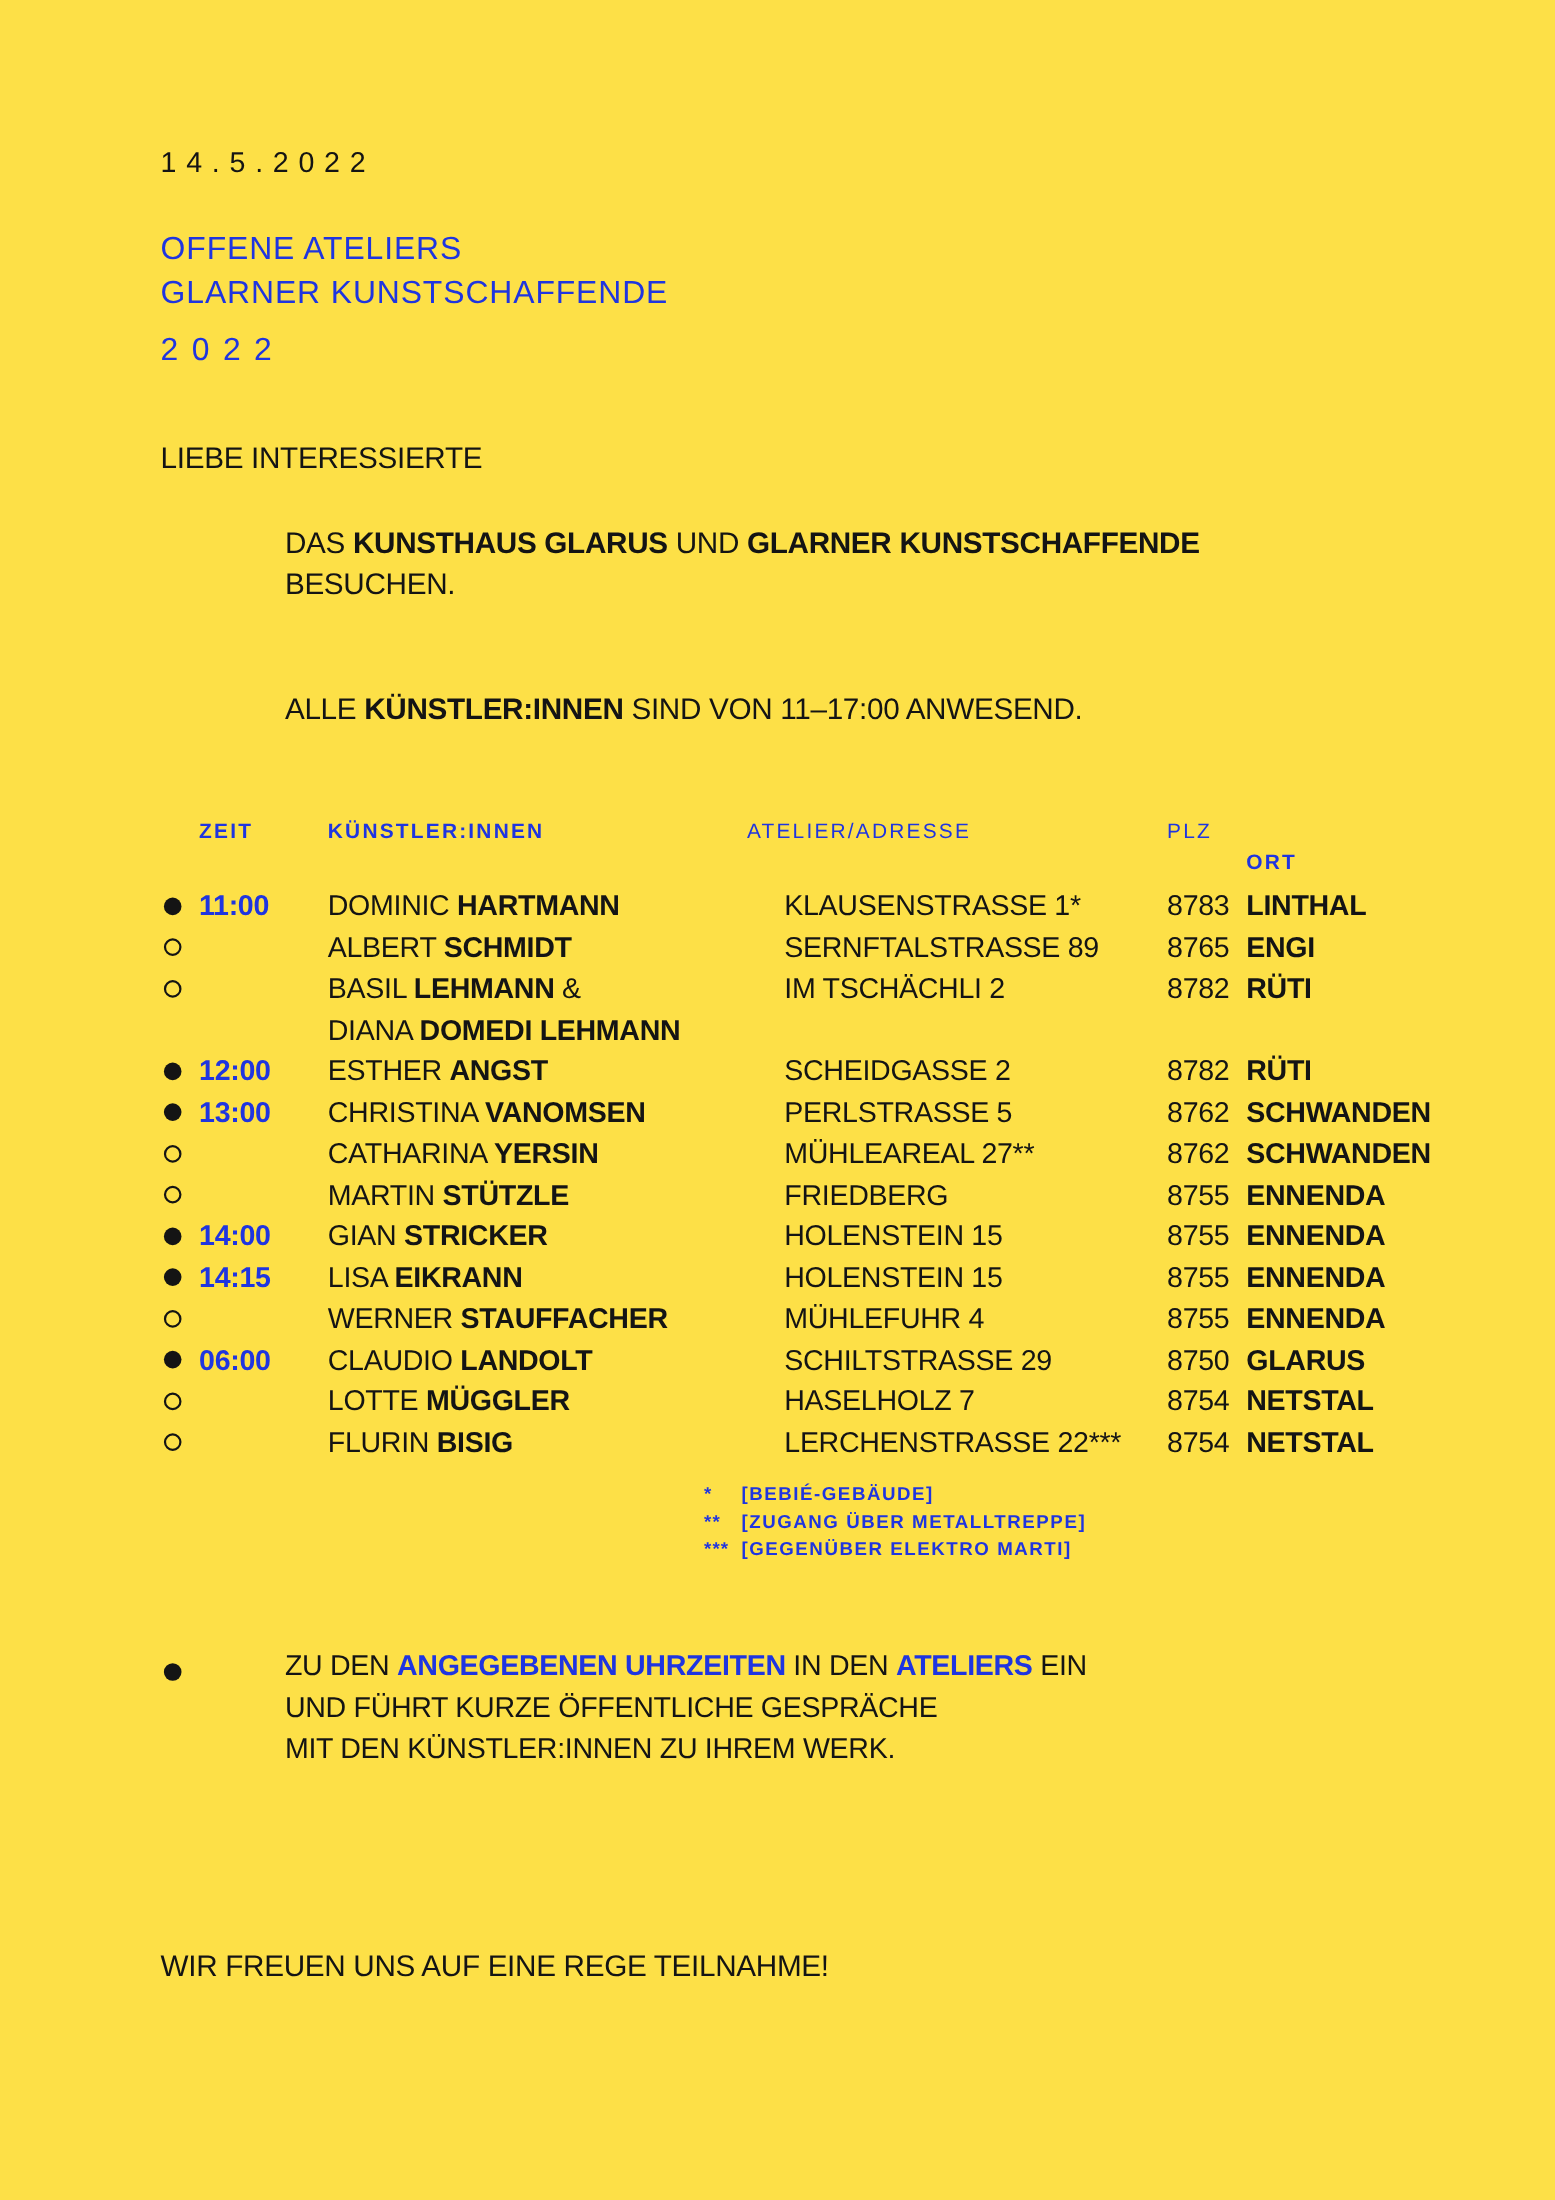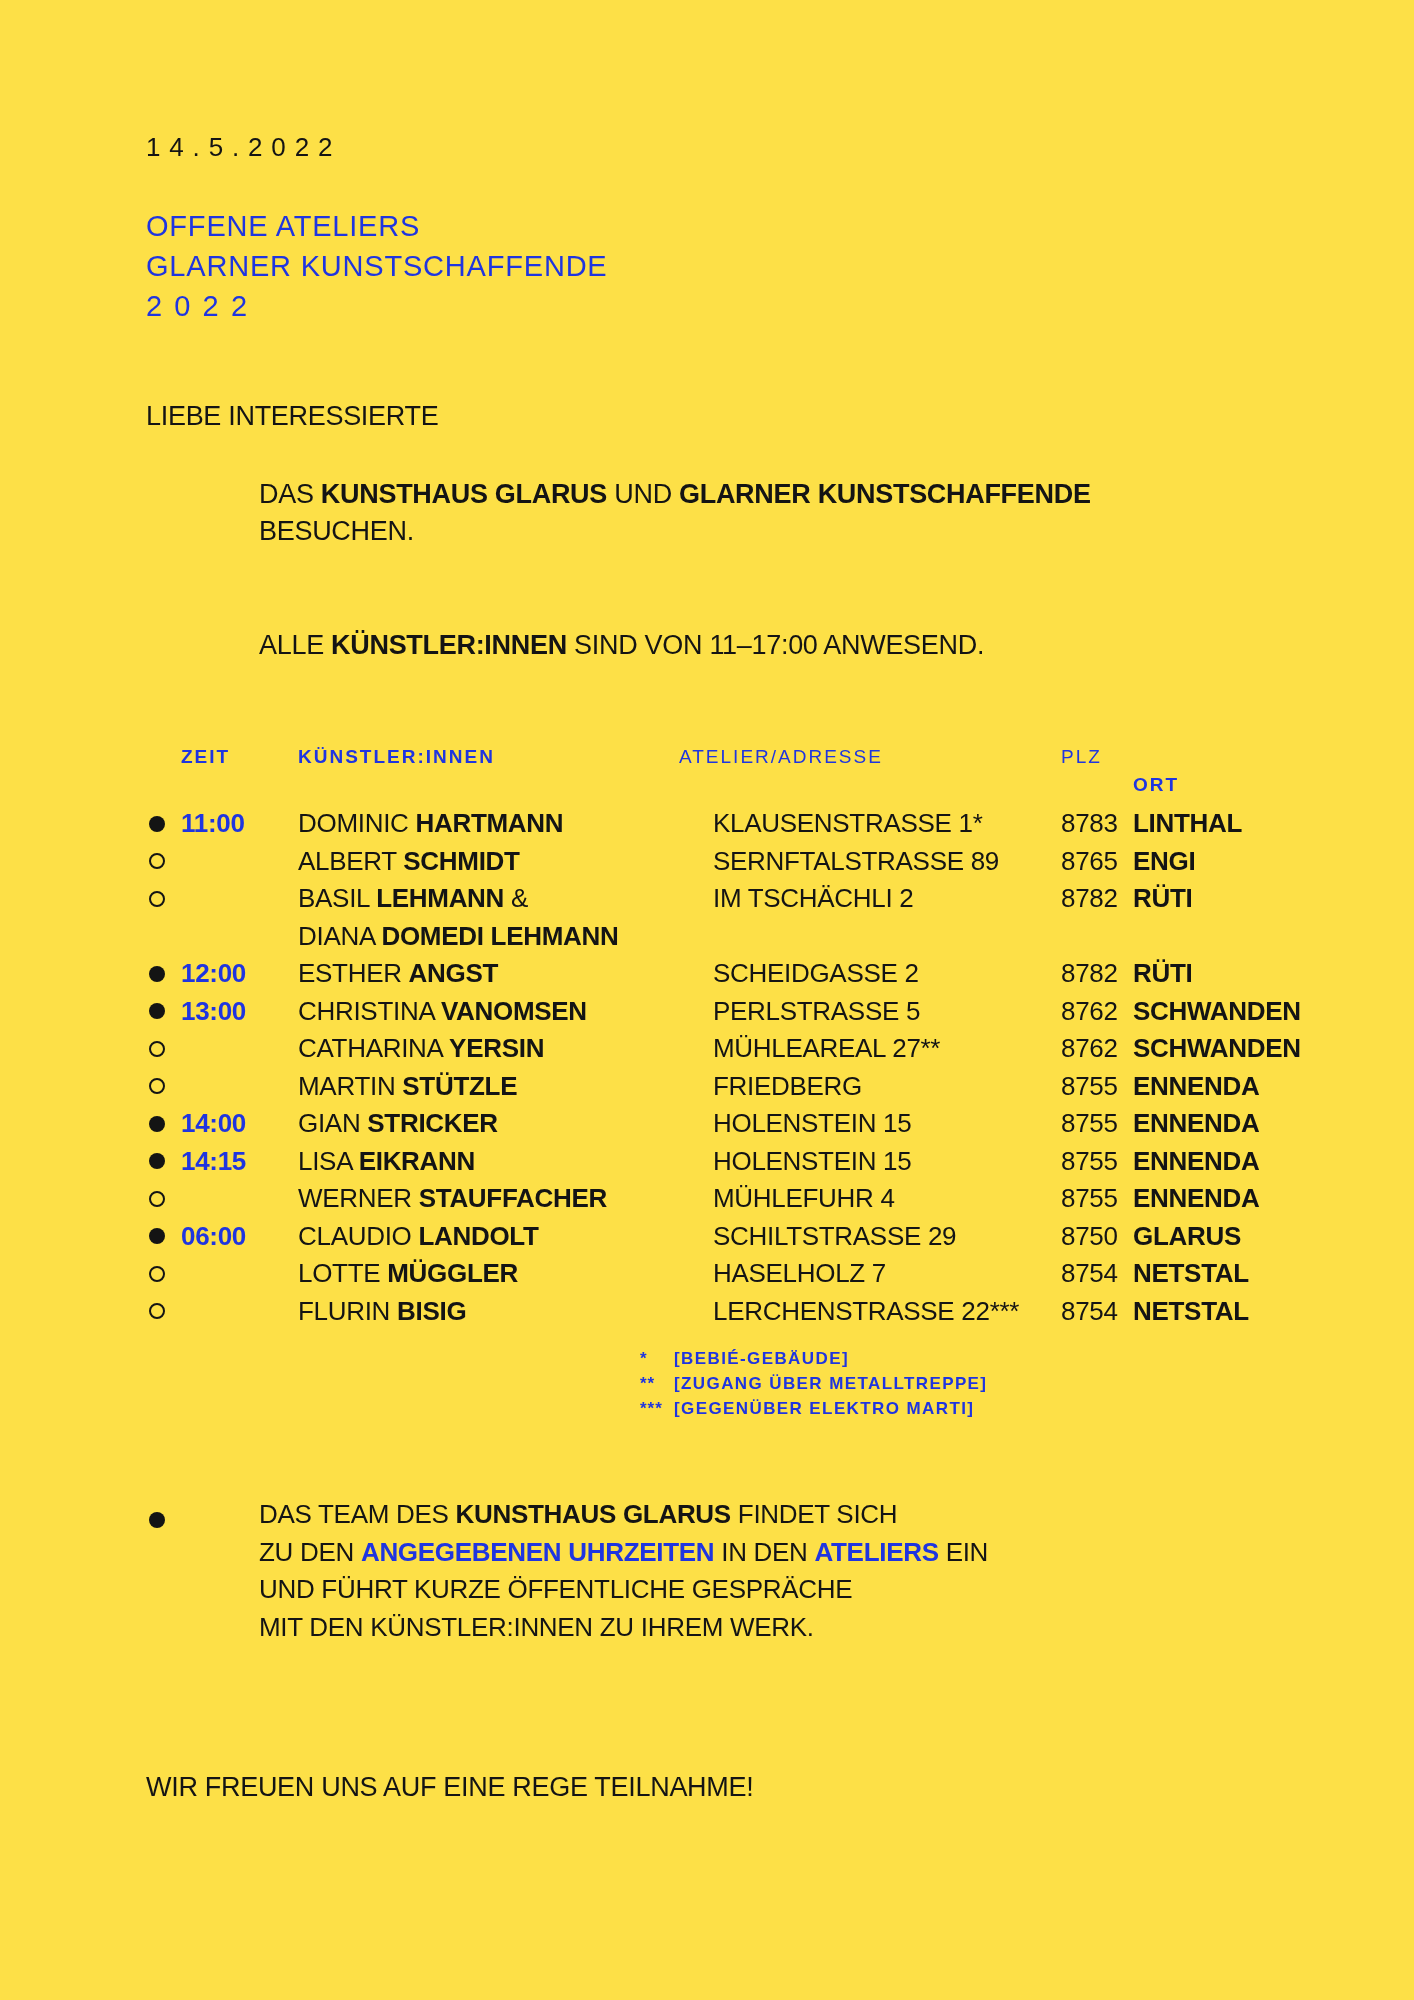--- a/index.html
+++ b/index.html
@@ -17,21 +17,21 @@
   .seg-bb{font-weight:bold;color:#1f35e0;}
   .date{
     left:146px;top:132px;
     font-size:26px;letter-spacing:0.34em;color:#141414;
   }
   .title{
     left:146px;top:206px;
     font-size:29px;line-height:40px;letter-spacing:0.8px;
     color:#1f35e0;
   }
-  .title .year{letter-spacing:0.42em;}
+  .title .year{letter-spacing:0.42em;margin-top:12px;}
   .salutation{
     left:146px;top:401px;font-size:27px;
   }
   .intro{left:259px;top:476px;font-size:27px;line-height:37px;}
   .presence{left:259px;top:627px;font-size:27px;line-height:37px;}
   .rline{white-space:pre;}
   
   .thead span{
     position:absolute;top:746px;
     font-size:19px;letter-spacing:2px;color:#1f35e0;
@@ -205,21 +205,20 @@
     </div>
 
   <div class="abs footnotes">
       <div class="fnrow"><span class="fnmark">*</span><span>[BEBIÉ-GEBÄUDE]</span></div>
       <div class="fnrow"><span class="fnmark">**</span><span>[ZUGANG ÜBER METALLTREPPE]</span></div>
       <div class="fnrow"><span class="fnmark">***</span><span>[GEGENÜBER ELEKTRO MARTI]</span></div>
     </div>
 
   <div class="abs team-bullet"></div>
   <div class="abs team">
-      <div class="rline"><span>DAS TEAM DES </span><span class="seg-b">KUNSTHAUS GLARUS</span><span> FINDET SICH</span></div>
       <div class="rline"><span>ZU DEN </span><span class="seg-bb">ANGEGEBENEN UHRZEITEN</span><span> IN DEN </span><span class="seg-bb">ATELIERS</span><span> EIN</span></div>
       <div class="rline"><span>UND FÜHRT KURZE ÖFFENTLICHE GESPRÄCHE</span></div>
       <div class="rline"><span>MIT DEN KÜNSTLER:INNEN ZU IHREM WERK.</span></div>
     </div>
 
   <div class="abs closing">WIR FREUEN UNS AUF EINE REGE TEILNAHME!</div>
 
 </div>
 
 </body></html>

